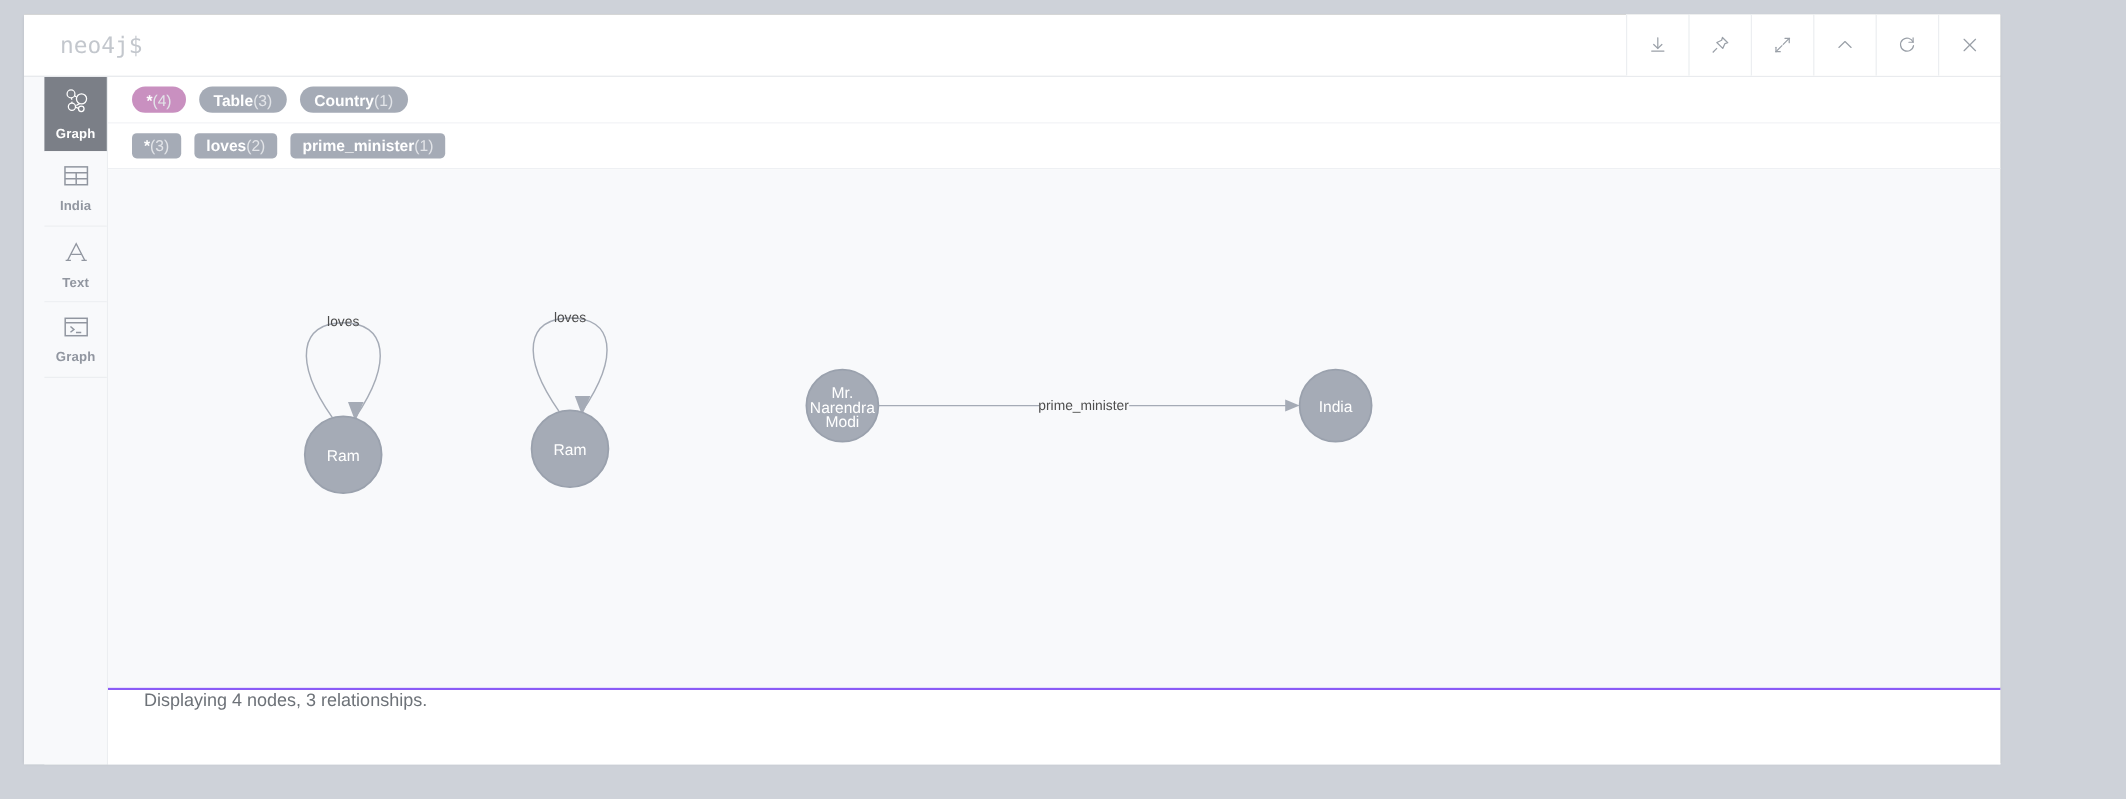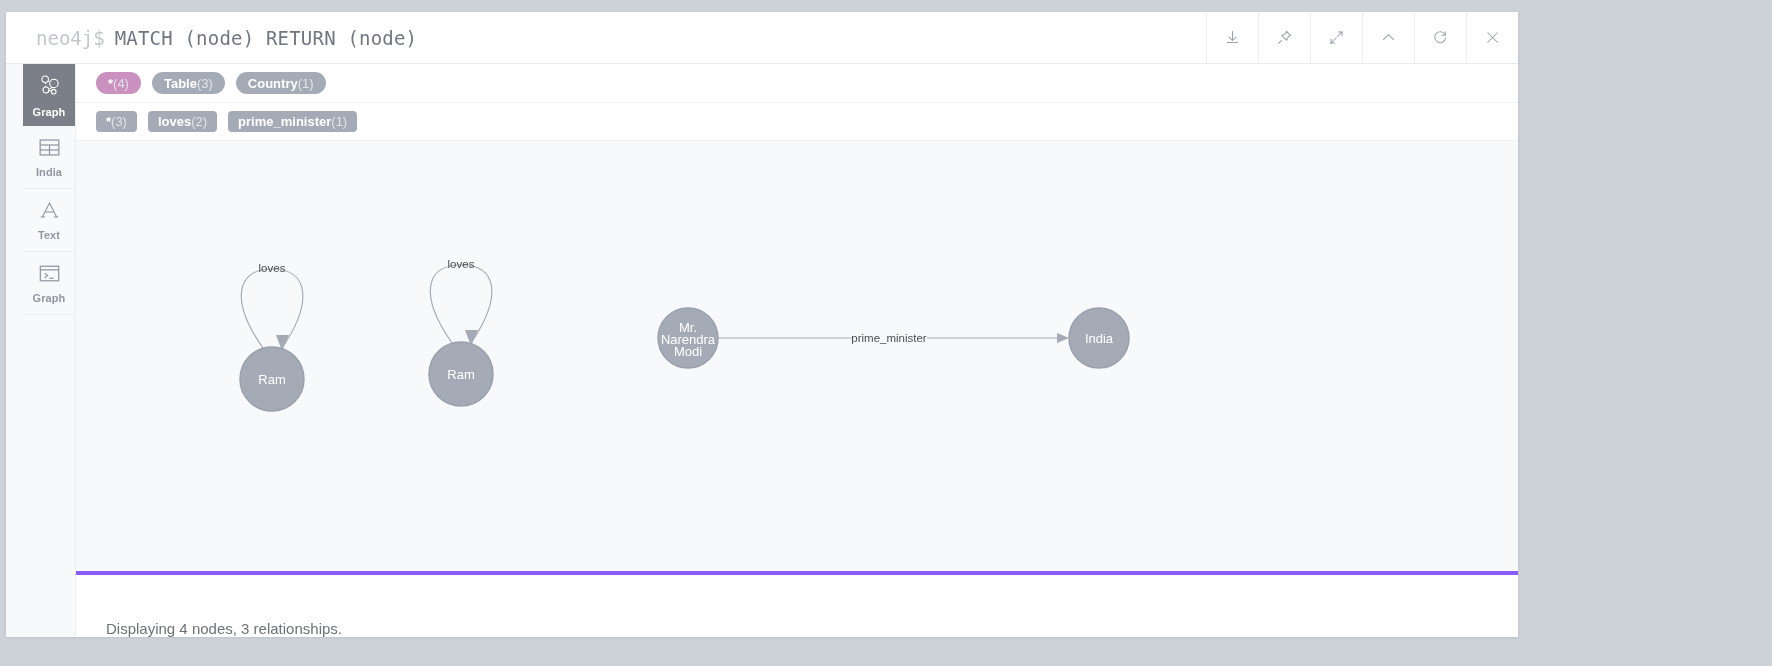--- a/index.html
+++ b/index.html
@@ -12,23 +12,23 @@
     position: relative;
     width: 1772px;
     height: 666px;
     background: #ced2d9;
     overflow: hidden;
   }
 
   
   .card {
     position: absolute;
-    left: 6px;
+    left: 20px;
     top: 12px;
-    width: 1512px;
+    width: 1647px;
     height: 624px;
     background: #737373;
     box-shadow: 0 1px 3px rgba(0,0,0,0.12);
   }
 
   
   .editor-bar {
     position: relative;
     height: 51px;
     background: #ffffff;
@@ -169,39 +169,38 @@
   .node-text { fill: #ffffff; font-family: "Liberation Sans", sans-serif; font-size: 13px; text-anchor: middle; pointer-events: none; }
   .rel-line { stroke: #a5abb6; stroke-width: 1.2; fill: none; }
   .rel-arrow { fill: #a5abb6; }
   .rel-text { fill: #4d4d4d; font-family: "Liberation Sans", sans-serif; font-size: 11.5px; text-anchor: middle; }
 
   
   .status-bar {
     height: 62px;
     flex: 0 0 62px;
     background: #ffffff;
-    border-top: 4px solid #8b5cf6;
-    display: flex;
-    align-items: flex-end;
+    border-top: 2px solid #8b5cf6;
+    display: flex;
+    align-items: flex-start;
     padding-left: 30px;
   }
   .status-text {
     font-size: 15px;
     color: #6d7278;
   }
 </style>
 </head>
 <body>
 
 <div id="app">
   <div class="card">
 
     <div class="editor-bar">
       <span class="query-prompt">neo4j$</span>
-      <span class="query-text" style="padding-left:10px;">MATCH (node) RETURN (node)</span>
 
       <div class="editor-actions">
 
         <div class="action-btn">
           <span>
             <svg width="17" height="17" viewBox="0 0 20 20" fill="none" stroke="#9aa0a8" stroke-width="1.2" stroke-linecap="round">
               <path d="M10 3 V13"></path>
               <path d="M6 9.5 L10 13.3 L14 9.5"></path>
               <path d="M4 16 H16"></path>
             </svg>

